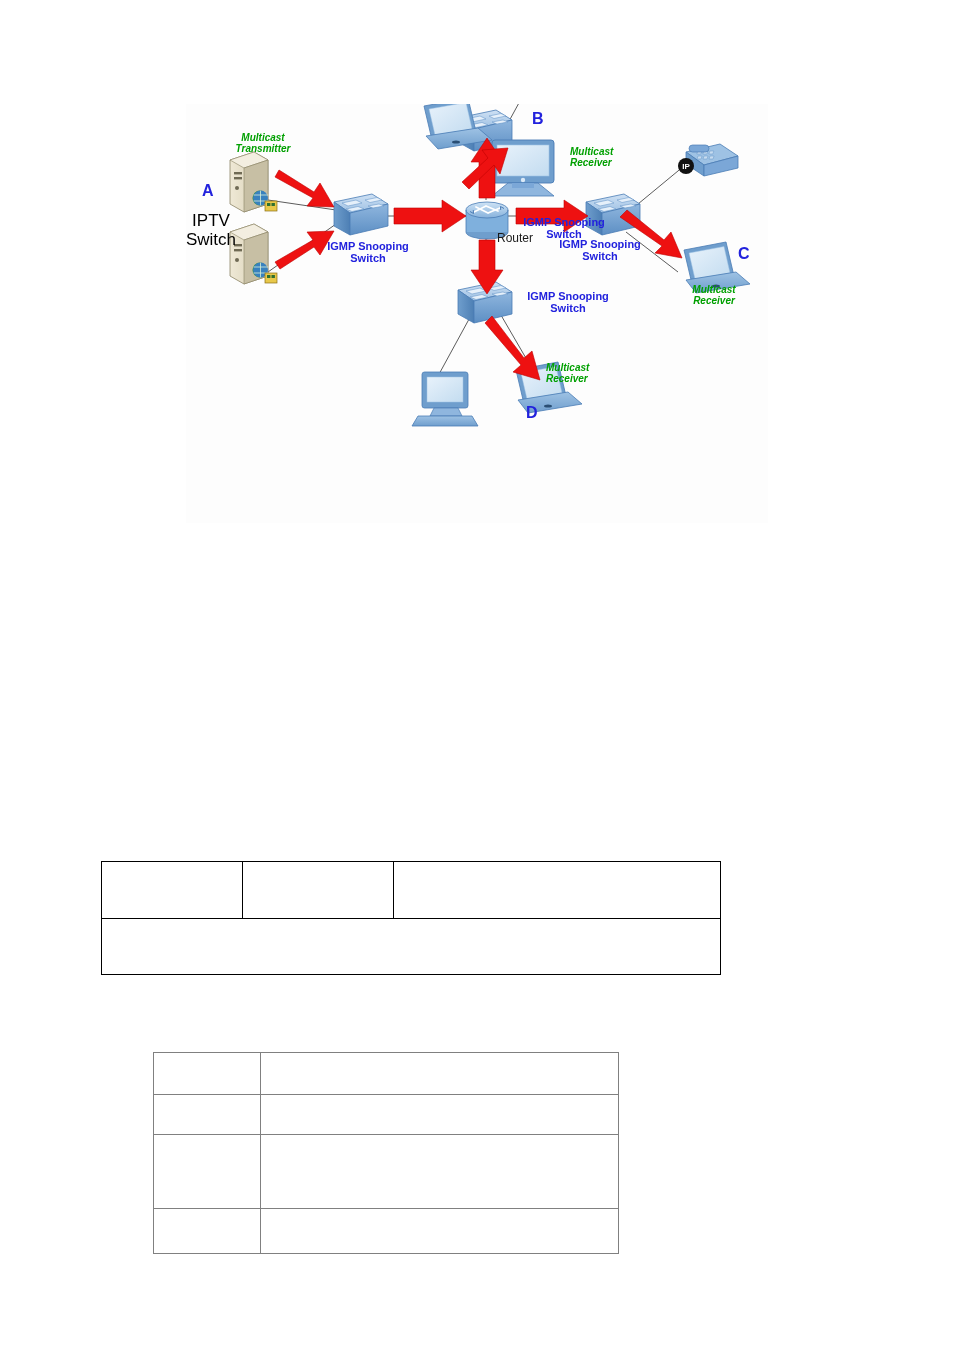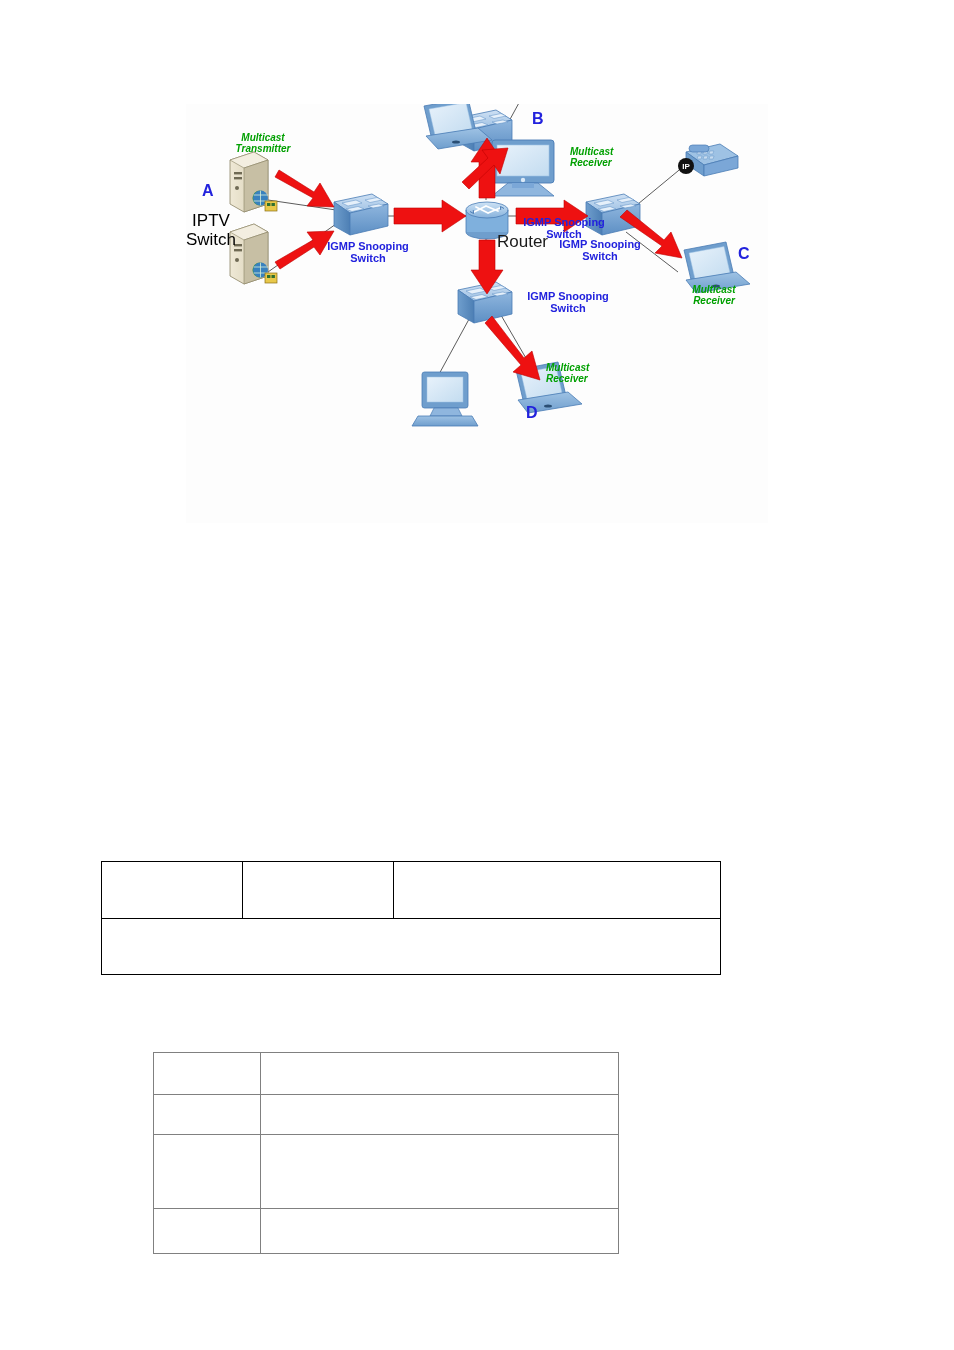--- a/index.html
+++ b/index.html
@@ -14,21 +14,21 @@
     position:absolute;left:186px;top:104px;width:582px;height:419px;
     background:#fdfdfd;
   }
   #diagram svg{position:absolute;left:0;top:0;width:582px;height:419px;}
 
   .lbl{position:absolute;white-space:nowrap;line-height:1.12;}
   .lbl-green{color:#00a000;font-size:10px;font-weight:bold;font-style:italic;}
   .lbl-blue{color:#2222dd;font-size:11px;font-weight:bold;}
   .lbl-black{color:#000000;font-size:17px;}
   .lbl-node{color:#2222dd;font-size:16px;font-weight:bold;}
-  .lbl-router{color:#1a1a1a;font-size:17px;}
+  .lbl-router{color:#1a1a1a;font-size:12px;}
   .ctr{text-align:center;}
 
   
   #table-one{
     position:absolute;left:101px;top:861px;width:620px;
     border-collapse:collapse;
   }
   #table-one td{
     border:1.6px solid #000;padding:2px 5px;
     font-size:11px;vertical-align:top;

